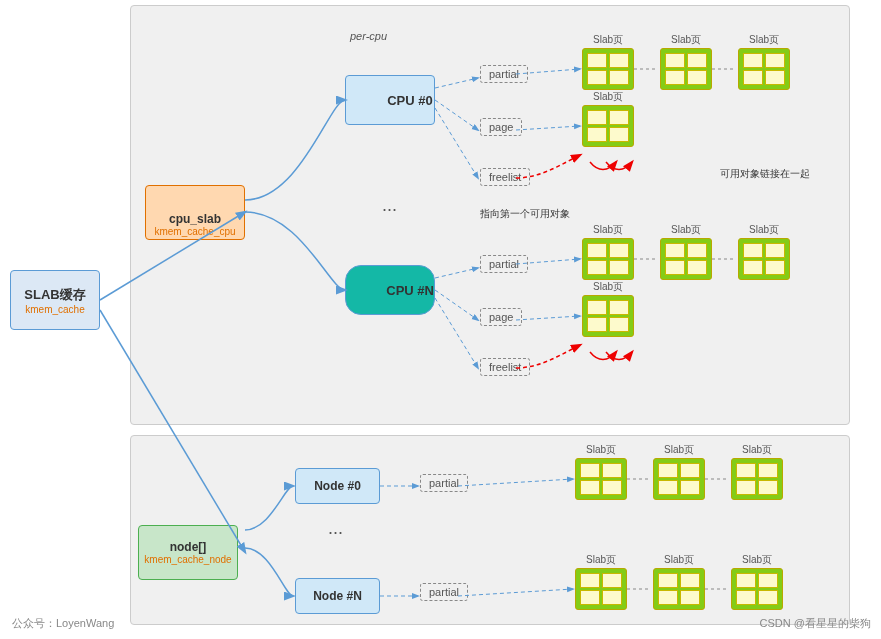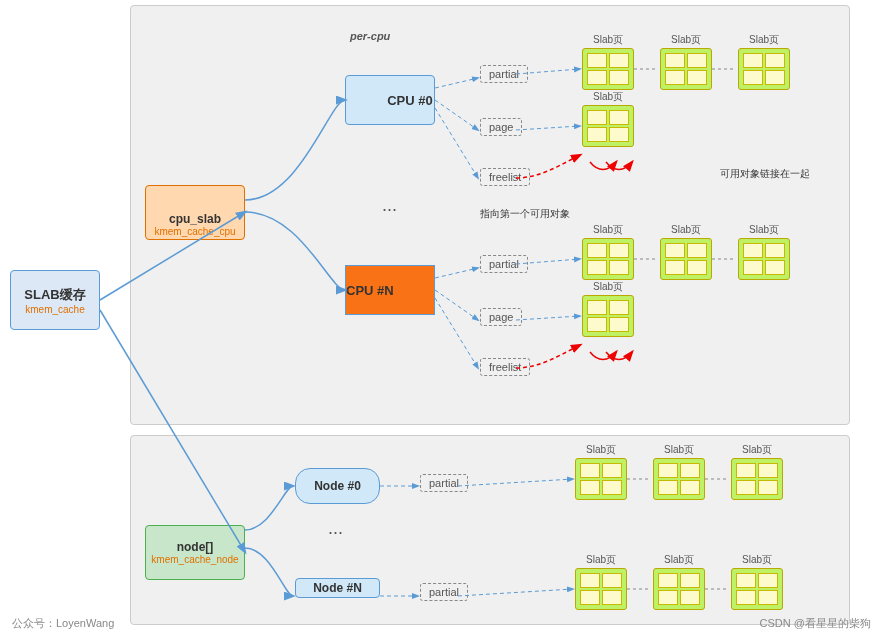--- a/index.html
+++ b/index.html
@@ -115,60 +115,59 @@
       padding-left: 40px;
     }
 
     
     .cpuN-box {
       position: absolute;
       left: 345px;
       top: 265px;
       width: 90px;
       height: 50px;
-      background: #f97316;
+      background: #14b8a6;
       border: 1.5px solid #5b9bd5;
-      border-radius: 0;
+      border-radius: 16px;
       display: flex;
       flex-direction: column;
-      align-items: flex-start;
+      align-items: flex-end;
       justify-content: center;
       text-align: center;
     }
 
     .cpu-label {
       font-size: 13px;
       font-weight: bold;
       color: #333;
     }
 
     
     .per-cpu-label {
       position: absolute;
       left: 350px;
       top: 30px;
       font-size: 11px;
       color: #555;
       font-style: italic;
-      font-weight: bold;
     }
 
     
     .dots-cpu {
       position: absolute;
       left: 382px;
       top: 195px;
       font-size: 18px;
       color: #555;
     }
 
     
     .node-box {
       position: absolute;
-      left: 145px;
+      left: 138px;
       top: 525px;
       width: 100px;
       height: 55px;
       background: #c8e6c9;
       border: 1.5px solid #4caf50;
       border-radius: 4px;
       display: flex;
       flex-direction: column;
       align-items: center;
       justify-content: center;
@@ -186,33 +185,33 @@
 
     
     .node0-box {
       position: absolute;
       left: 295px;
       top: 468px;
       width: 85px;
       height: 36px;
       background: #d0e8f8;
       border: 1.5px solid #5b9bd5;
-      border-radius: 15px;
+      border-radius: 4px;
       display: flex;
       align-items: center;
       justify-content: center;
     }
 
     
     .nodeN-box {
       position: absolute;
       left: 295px;
       top: 578px;
       width: 85px;
-      height: 20px;
+      height: 36px;
       background: #d0e8f8;
       border: 1.5px solid #5b9bd5;
       border-radius: 4px;
       display: flex;
       align-items: center;
       justify-content: center;
     }
 
     .node-label {
       font-size: 12px;
@@ -235,21 +234,21 @@
       border-radius: 3px;
       padding: 2px 8px;
       font-size: 11px;
       color: #555;
       background: transparent;
     }
 
     
     .slab-page {
       position: absolute;
-      background: #bef264;
+      background: #84cc16;
       border: 1.5px solid #b8a800;
       border-radius: 3px;
     }
     .slab-page-inner {
       width: 100%;
       height: 100%;
       display: grid;
       grid-template-columns: 1fr 1fr;
       grid-template-rows: 1fr 1fr;
       gap: 2px;

